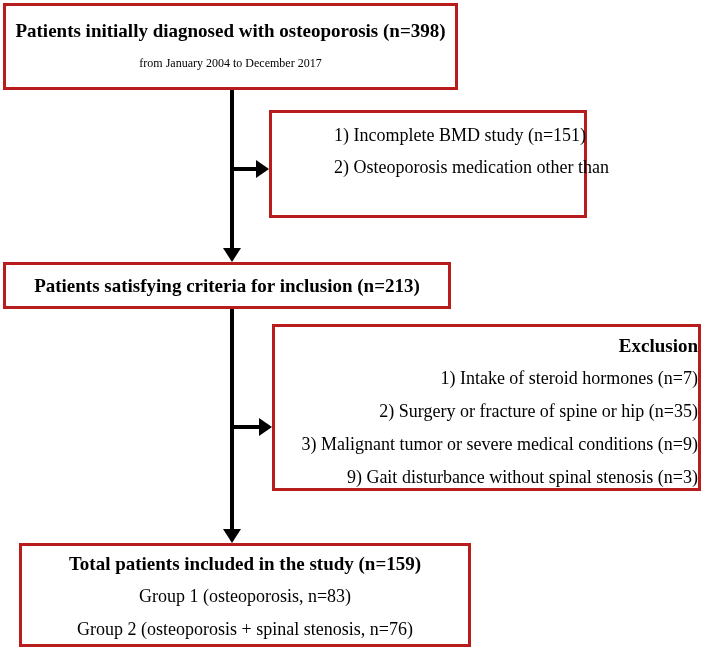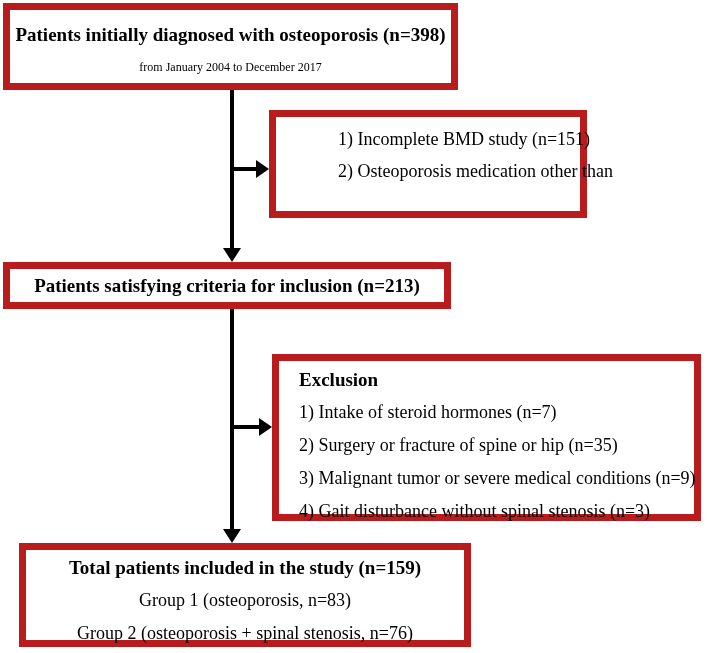--- a/index.html
+++ b/index.html
@@ -12,21 +12,21 @@
     width: 709px;
     height: 653px;
     background: #ffffff;
     font-family: "Liberation Serif", serif;
     color: #000000;
     overflow: hidden;
   }
   .box {
     position: absolute;
     box-sizing: border-box;
-    border: 7px solid #b91c1c;
+    border: 3px solid #b91c1c;
     background: #ffffff;
   }
   .txt {
     white-space: nowrap;
   }
   .bold { font-weight: bold; }
 
   
   .box-initial {
     left: 3px; top: 3px; width: 455px; height: 87px;
@@ -47,23 +47,23 @@
 
   
   .box-incl {
     left: 3px; top: 262px; width: 448px; height: 47px;
     display: flex; align-items: center; justify-content: center;
   }
   .box-incl .title { font-size: 19px; }
 
   
   .box-excl2 {
-    left: 272px; top: 354px; width: 429px; height: 167px;
+    left: 272px; top: 324px; width: 429px; height: 167px;
     padding: 2px 0 0 20px;
-    text-align: left;
+    text-align: right;
   }
   .box-excl2 .txt { line-height: 33px; font-size: 18px; }
   .box-excl2 .heading { font-size: 19px; }
 
   
   .box-total {
     left: 3px; top: 543px; width: 452px; height: 104px;
     text-align: center;
     padding-top: 1px;
     margin-left: 16px;
@@ -128,21 +128,21 @@
   <div class="vline vline2"></div>
   <div class="arrow-down a2"></div>
   <div class="hline hline2"></div>
   <div class="arrow-right a2"></div>
 
   <div class="box box-excl2">
     <div class="txt bold heading">Exclusion</div>
     <div class="txt">1) Intake of steroid hormones (n=7)</div>
     <div class="txt">2) Surgery or fracture of spine or hip (n=35)</div>
     <div class="txt">3) Malignant tumor or severe medical conditions (n=9)</div>
-    <div class="txt">4) Gait disturbance without spinal stenosis (n=3)</div>
+    <div class="txt">9) Gait disturbance without spinal stenosis (n=3)</div>
   </div>
 
   <div class="box box-total">
     <div class="txt bold title">Total patients included in the study (n=159)</div>
     <div class="txt">Group 1 (osteoporosis, n=83)</div>
     <div class="txt">Group 2 (osteoporosis + spinal stenosis, n=76)</div>
   </div>
 
 </div>
 

